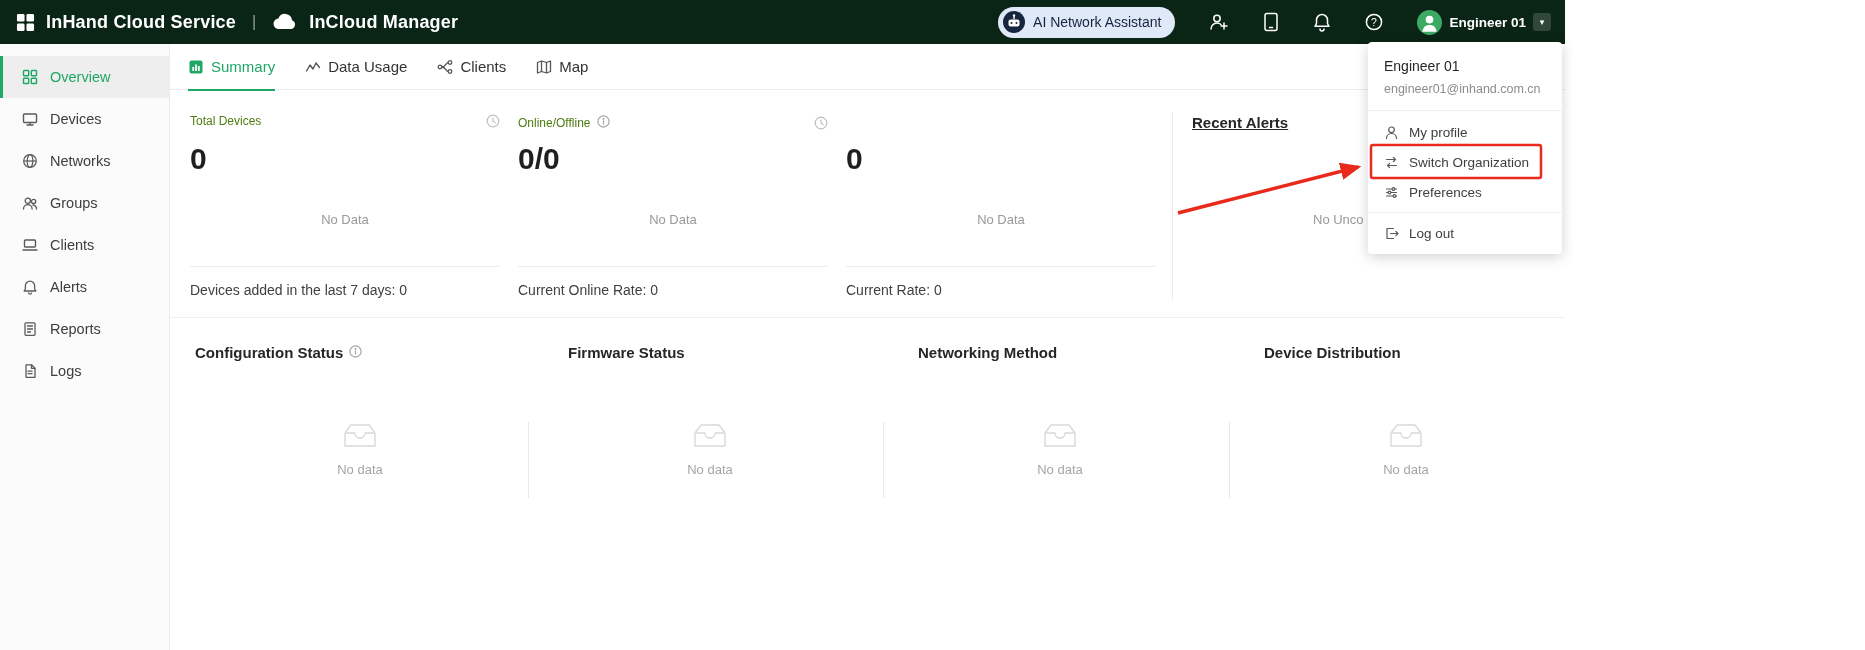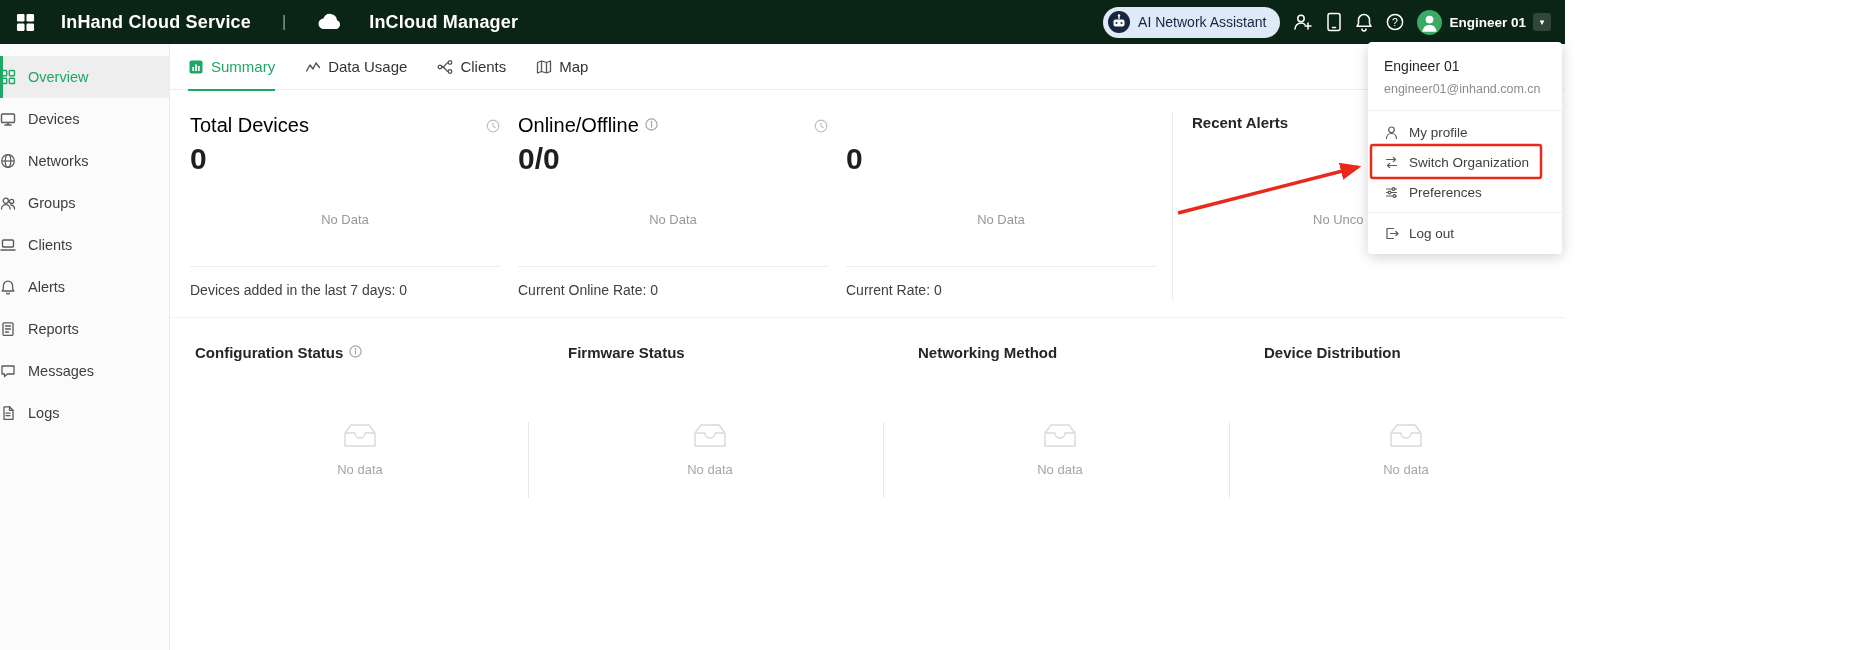--- a/index.html
+++ b/index.html
@@ -4,37 +4,37 @@
 <style>
   * { margin:0; padding:0; box-sizing:border-box; }
   html,body { background:#fff; }
   body { font-family:"Liberation Sans", sans-serif; }
   .stage { position:relative; width:1865px; height:650px; background:#fff; overflow:hidden; }
   .app { position:absolute; left:0; top:0; width:1565px; height:650px; background:#fff; }
 
   
   .topbar { position:absolute; left:0; top:0; width:100%; height:44px; background:#0a2415;
             display:flex; align-items:center; padding:0 14px 0 16px; z-index:10; }
-  .brand { display:flex; align-items:center; gap:26px; color:#fff; }
+  .brand { display:flex; align-items:center; gap:11px; color:#fff; }
   .brand-name { font-size:18px; font-weight:bold; letter-spacing:.2px; white-space:nowrap; color:#fff; }
   .brand-sep { color:rgba(255,255,255,.55); font-size:16px; margin:0 5px; }
-  .topbar-right { margin-left:auto; display:flex; align-items:center; gap:13px; }
+  .topbar-right { margin-left:auto; display:flex; align-items:center; gap:34px; }
   .ai-pill { display:flex; align-items:center; gap:8px; background:#dfe9f8; border-radius:16px;
              height:31px; padding:0 14px 0 5px; color:#16263f; font-size:14px; font-weight:500;
              white-space:nowrap; cursor:pointer; }
   .tb-icon { display:flex; align-items:center; justify-content:center; cursor:pointer; }
   .user-chip { display:flex; align-items:center; gap:7px; cursor:pointer; }
   .user-name { color:#fff; font-size:13.5px; font-weight:bold; white-space:nowrap; }
   .caret-box { width:18px; height:18px; border-radius:3px; background:rgba(255,255,255,.16);
                color:#fff; font-size:9px; display:flex; align-items:center; justify-content:center; }
 
   
   .sidebar { position:absolute; left:0; top:44px; width:170px; height:606px; background:#fbfbfb;
              border-right:1px solid #ececec; padding-top:12px; }
-  .side-item { height:42px; display:flex; align-items:center; gap:12px; 
+  .side-item { height:42px; display:flex; align-items:center; gap:12px; padding-left:22px;
                font-size:14.5px; color:#3d3d3d; cursor:pointer; }
   .side-item svg { color:#5a5a5a; flex:0 0 auto; }
   .side-item.active { background:#eeeeee; color:#1ea765; box-shadow:inset 3px 0 0 #1ea765; }
   .side-item.active svg { color:#1ea765; }
 
   
   .main { position:absolute; left:170px; top:44px; width:1395px; height:606px; background:#fff; }
   .tabbar { height:46px; display:flex; align-items:center; gap:30px; padding-left:18px;
             border-bottom:1px solid #ececec; }
   .tab { display:flex; align-items:center; gap:7px; font-size:15px; color:#333; height:46px;
@@ -44,29 +44,29 @@
   .tab.active svg { color:#1ea765; }
   .tab.active::after { content:""; position:absolute; left:0; right:0; bottom:-1px; height:2px; background:#1ea765; }
 
   
   .stats { position:relative; height:228px; border-bottom:1px solid #f0f0f0; }
   .stat-card { position:absolute; top:0; height:100%; }
   .sc1 { left:20px;  width:310px; }
   .sc2 { left:348px; width:310px; }
   .sc3 { left:676px; width:310px; }
   .sc-title-row { position:absolute; top:24px; left:0; right:0; display:flex; align-items:center; gap:6px; }
-  .sc-title { font-size:20px; color:#000000; white-space:nowrap; }
+  .sc-title { font-size:12px; color:#4d7c0f; white-space:nowrap; }
   .sc-clock { margin-left:auto; display:flex; }
   .sc-value { position:absolute; top:52px; left:0; font-size:30px; font-weight:bold; color:#1f1f1f; }
   .sc-empty { position:absolute; top:122px; left:0; width:100%; text-align:center; font-size:13px; color:#999; }
   .sc-div   { position:absolute; top:176px; left:0; right:0; border-top:1px solid #ededed; }
   .sc-footer{ position:absolute; top:192px; left:0; font-size:14px; color:#404040; white-space:nowrap; }
   .stats-vdiv { position:absolute; left:1002px; top:22px; height:188px; border-left:1px solid #ececec; }
   .recent { position:absolute; left:1022px; top:0; right:0; height:100%; }
-  .recent-title { position:absolute; top:24px; left:0; font-size:15px; font-weight:bold; color:#262626; white-space:nowrap; }
+  .recent-title { position:absolute; top:24px; left:0; font-size:15px; font-weight:bold; color:#262626; white-space:nowrap;text-decoration:underline; }
   .recent-empty { position:absolute; top:122px; left:121px; font-size:13px; color:#999; white-space:nowrap; }
 
   
   .panels { position:relative; height:300px; }
   .panel { position:absolute; top:0; width:340px; height:100%; }
   .pn1 { left:20px; } .pn2 { left:370px; } .pn3 { left:720px; } .pn4 { left:1066px; }
   .panel-title { position:absolute; top:26px; left:28px; font-size:15px; font-weight:bold; color:#262626;
                  display:flex; align-items:center; gap:6px; white-space:nowrap; }
   .pn1 .panel-title { left:5px; }
   .panel-empty { position:absolute; top:102px; left:0; width:100%; text-align:center; }
@@ -221,26 +221,20 @@
             <path d="M6.5 14a1.6 1.6 0 0 0 3 0"></path>
           </svg>
         <span>Alerts</span>
       </div>
       <div class="side-item">
         <svg width="16" height="16" viewBox="0 0 16 16" fill="none" stroke="currentColor" stroke-width="1.3" stroke-linecap="round">
             <rect x="3" y="1.8" width="10" height="12.5" rx="1"></rect>
             <path d="M5.5 5h5M5.5 8h5M5.5 11h3"></path>
           </svg>
         <span>Reports</span>
-      </div>
-      <div class="side-item">
-        <svg width="16" height="16" viewBox="0 0 16 16" fill="none" stroke="currentColor" stroke-width="1.3" stroke-linejoin="round">
-            <path d="M2 3h12v8H7.5L4.5 13.5V11H2z"></path>
-          </svg>
-        <span>Messages</span>
       </div>
       <div class="side-item">
         <svg width="16" height="16" viewBox="0 0 16 16" fill="none" stroke="currentColor" stroke-width="1.3" stroke-linejoin="round" stroke-linecap="round">
             <path d="M4 1.8h5.5L13 5.3v9H4z"></path>
             <path d="M9.5 1.8v3.5H13"></path>
             <path d="M6 8.2h4M6 10.7h4"></path>
           </svg>
         <span>Logs</span>
       </div>
     </aside>

